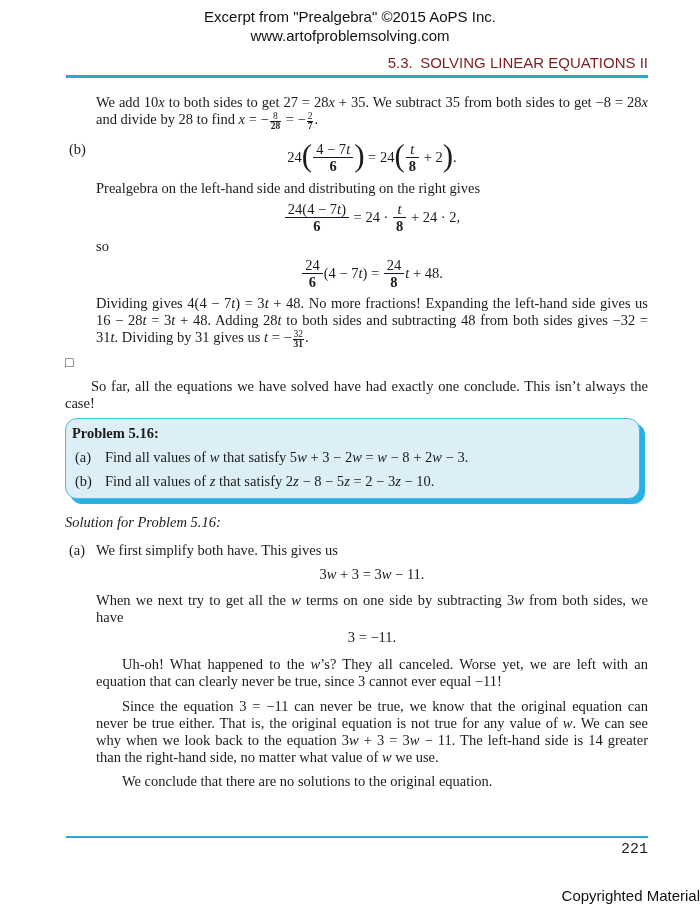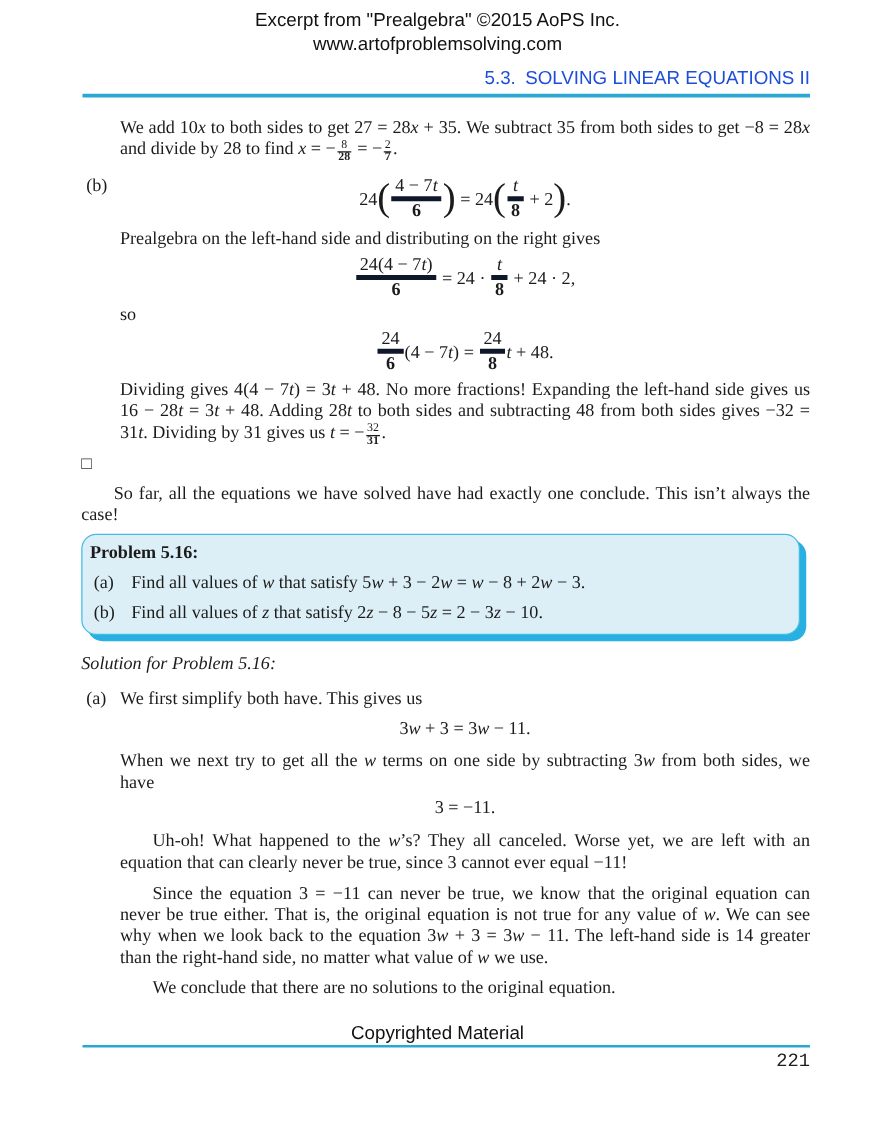--- a/index.html
+++ b/index.html
@@ -2,50 +2,50 @@
 <html style="--accent: #2ba7d4; --box-fill: #ddeff6; --box-border: #45bce6; --box-shadow: #27b0e1;"><head>
 <meta charset="utf-8">
 <style>
   html,body{margin:0;padding:0;background:#ffffff;}
   .page{position:relative;width:700px;height:909px;background:#fff;overflow:hidden;
         font-family:"Liberation Serif","DejaVu Serif",serif;font-size:14.5px;line-height:17px;color:#1b1b1b;}
   p{margin:0;}
   .copy-header{padding-top:7px;text-align:center;font-family:"Liberation Sans","DejaVu Sans",sans-serif;
                font-size:15px;line-height:19px;color:#111;}
   .section-line{margin:9px 52px 0 0;text-align:right;font-family:"Liberation Sans","DejaVu Sans",sans-serif;
-                font-size:15px;color:#1d4ed8;}
+                font-size:15px;color:#7f1d1d;}
   .rule{margin:4px 52px 0 66px;height:3px;background:var(--accent,#2ba7d4);}
   .content{margin:0 52px 0 65px;}
   .just{text-align:justify;}
   .indent{text-indent:26px;}
   .cont{padding-left:31px;}
   .litem{position:relative;padding-left:31px;}
   .litem > .lbl{position:absolute;left:4px;top:0;}
   .mi{font-style:italic;}
   .display{text-align:center;line-height:17px;}
   .frac{display:inline-block;text-align:center;vertical-align:-9px;margin:0 1px;}
-  .frac .fnum{display:block;line-height:16px;padding:0 3px;border-bottom:4px solid #0f172a;}
+  .frac .fnum{display:block;line-height:16px;padding:0 3px;border-bottom:1px solid #0f172a;}
   .frac .fden{display:block;line-height:16px;padding:0 3px;font-weight:bold;}
   .sfrac{font-size:9.5px;vertical-align:-5px;margin:0 1px;}
   .sfrac .fnum{line-height:9px;padding:0 1px;border-bottom:1px solid #1b1b1b;}
   .sfrac .fden{line-height:9px;padding:0 1px;}
   .bigp{font-size:31px;line-height:0;vertical-align:-4px;font-weight:400;}
   .qed{margin-top:8px;font-size:14px;line-height:12px;color:#333;}
   .problem-box{margin-top:6px;margin-right:8px;background:var(--box-fill,#ddeff6);
                border:1.5px solid var(--box-border,#45bce6);
                box-shadow:5px 5px 0 var(--box-shadow,#27b0e1);
                padding:5px 8px 8px 6px;border-radius:12px;}
   .ptitle{font-weight:bold;line-height:18px;}
   .pitem{margin-top:7px;padding-left:33px;}
   .pitem > .lbl{left:3px;}
   .sol-head{margin-top:15px;font-style:italic;}
   .footer-rule{position:absolute;left:66px;right:52px;top:836px;height:2px;background:var(--accent,#2ba7d4);}
   .page-number{position:absolute;top:841px;right:52px;font-family:Liberation Mono, monospace;
                font-size:15px;color:#1d1d1d;}
-  .copyright{position:absolute;top:818px;left:0;width:100%;text-align:center;
+  .copyright{position:absolute;top:887px;left:0;width:100%;text-align:right;
              font-family:"Liberation Sans","DejaVu Sans",sans-serif;font-size:15px;color:#111;}
 </style>
 </head>
 <body>
 
 <div class="page">
 
   <div class="copy-header">
     <div>Excerpt from "Prealgebra" ©2015 AoPS Inc.</div>
     <div>www.artofproblemsolving.com</div>

